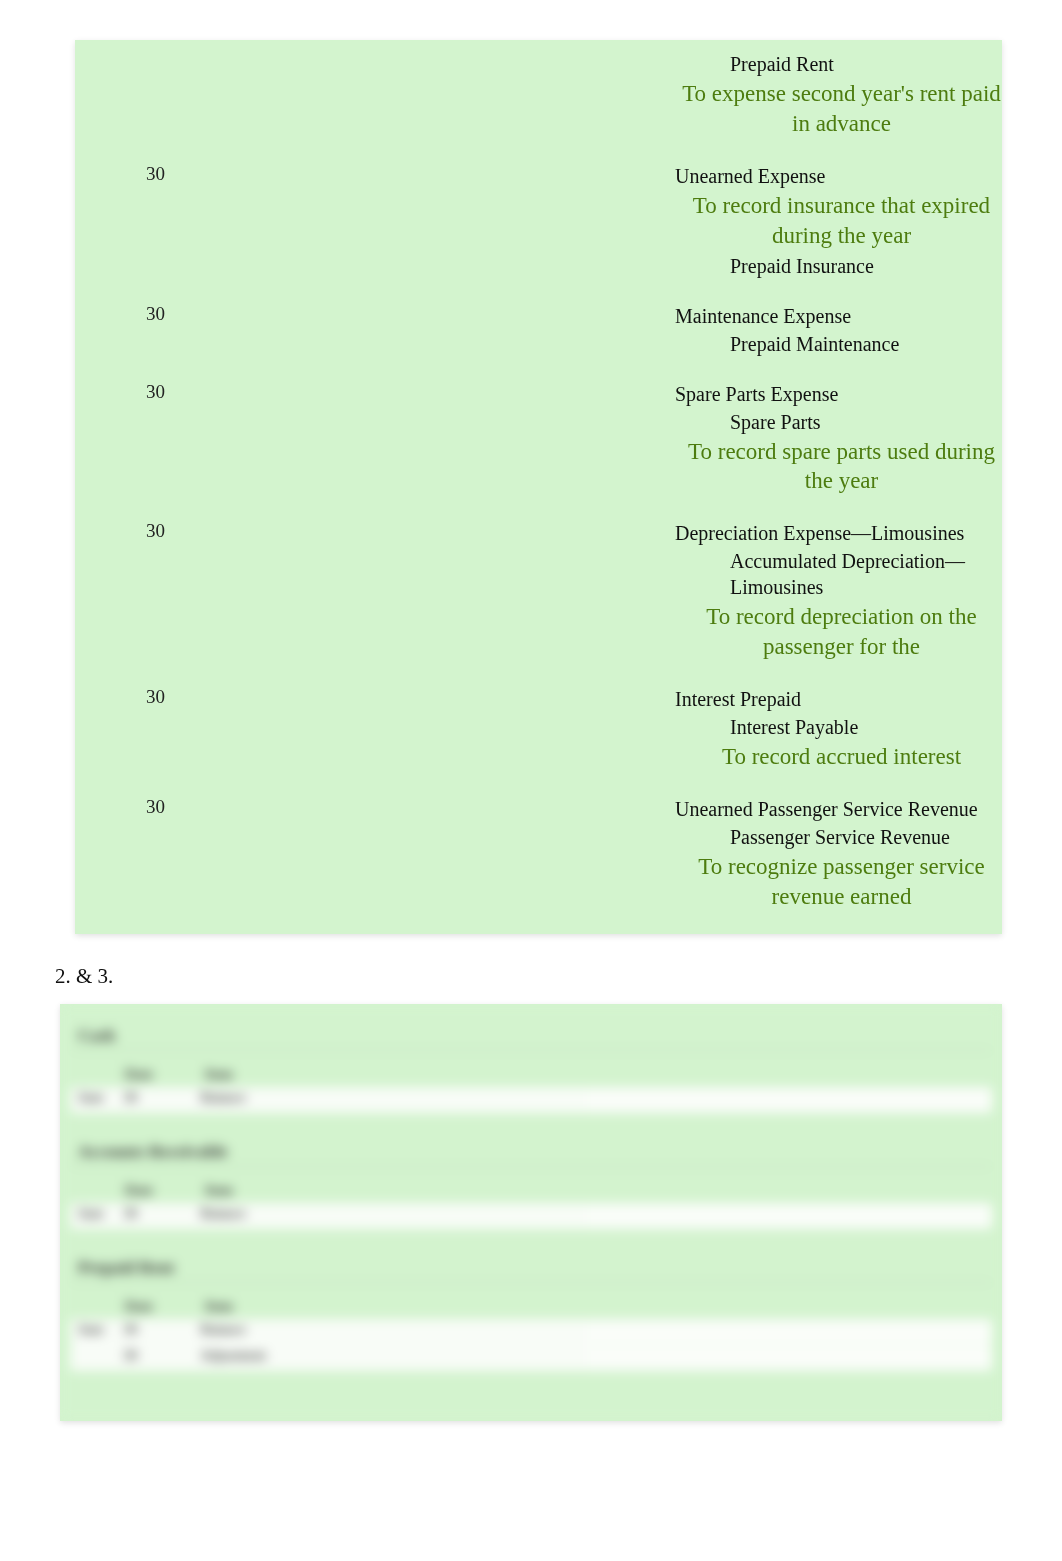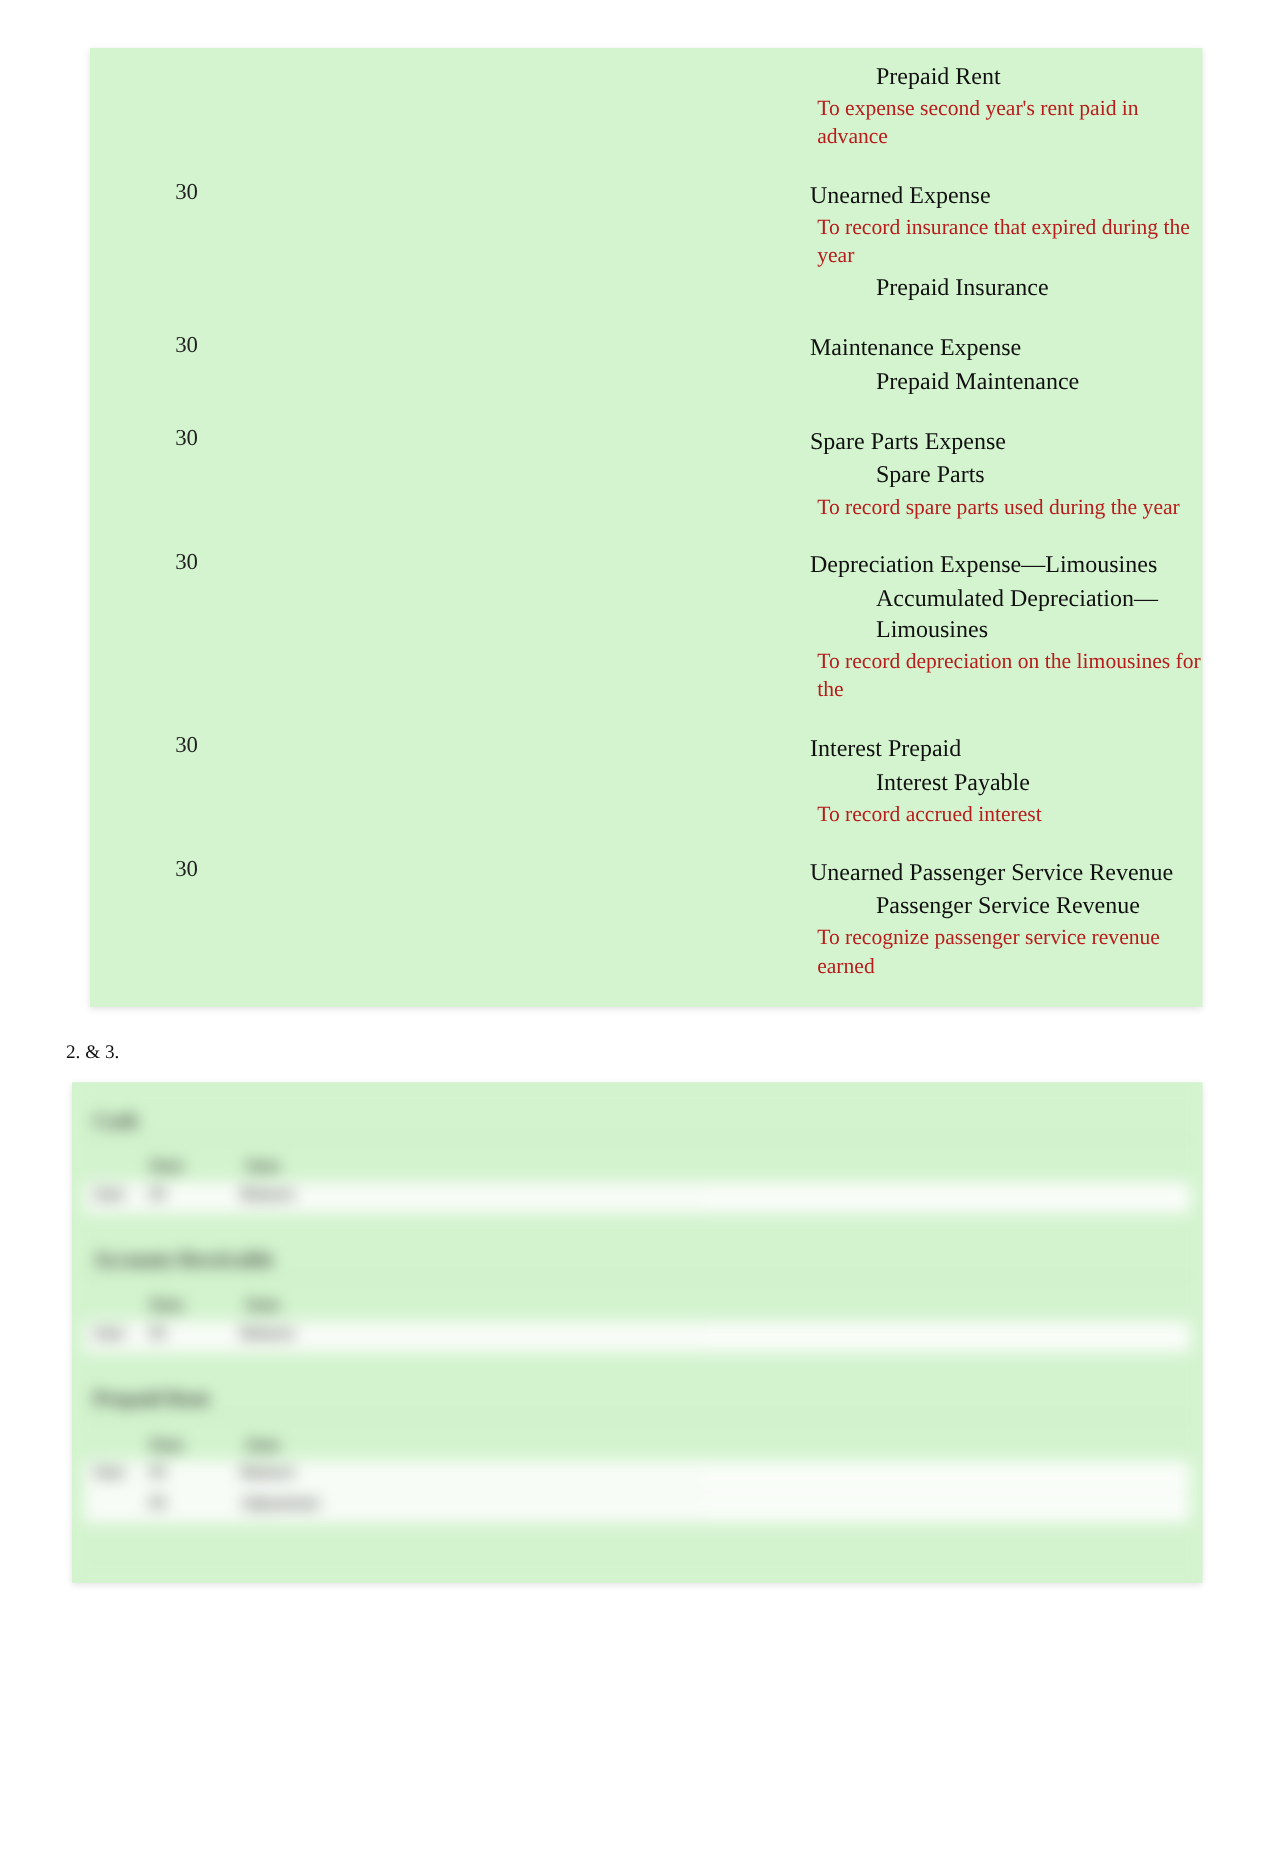--- a/index.html
+++ b/index.html
@@ -35,32 +35,33 @@
       flex: 1;
       font-size: 20px;
       color: #111;
       padding-left: 470px;
       line-height: 1.3;
     }
     .desc-col.credit {
       padding-left: 525px;
     }
     .desc-col.explanation {
-      font-size: 18px;
-      color: #b91c1c;
+      font-size: 23px;
+      color: #4d7c0f;
       padding-left: 476px;
+      text-align: center;
     }
     .spacer {
       height: 22px;
     }
     .small-spacer {
       height: 6px;
     }
     .section-label {
-      font-size: 16px;
+      font-size: 21px;
       color: #111;
       margin-left: 55px;
       margin-top: 30px;
       margin-bottom: 15px;
     }
     .ledger-container {
       background: #d3f4ce;
       margin: 0 60px 30px 60px;
       padding: 18px 10px 25px 10px;
       box-shadow: 0 2px 6px rgba(0,0,0,0.12);
@@ -165,21 +166,21 @@
   <div class="journal-row">
     <div class="date-col">30</div>
     <div class="desc-col">Depreciation Expense—Limousines</div>
   </div>
   <div class="journal-row">
     <div class="date-col"></div>
     <div class="desc-col credit">Accumulated Depreciation—Limousines</div>
   </div>
   <div class="journal-row">
     <div class="date-col"></div>
-    <div class="desc-col explanation">To record depreciation on the limousines for the</div>
+    <div class="desc-col explanation">To record depreciation on the passenger for the</div>
   </div>
   <div class="spacer"></div>
 
   <div class="journal-row">
     <div class="date-col">30</div>
     <div class="desc-col">Interest Prepaid</div>
   </div>
   <div class="journal-row">
     <div class="date-col"></div>
     <div class="desc-col credit">Interest Payable</div>

